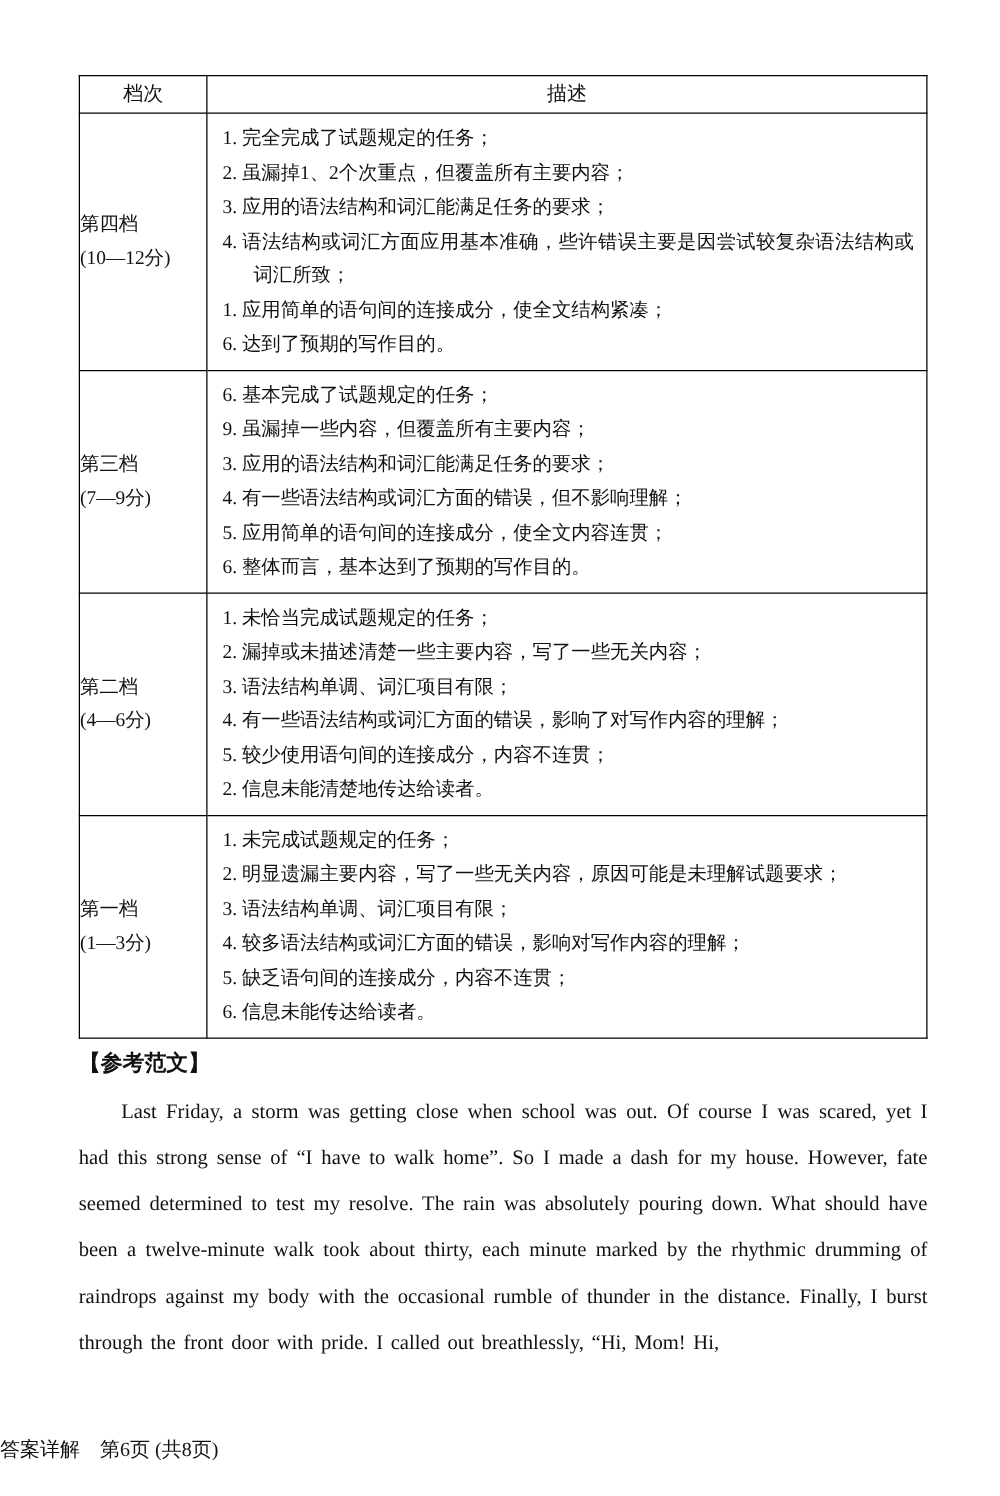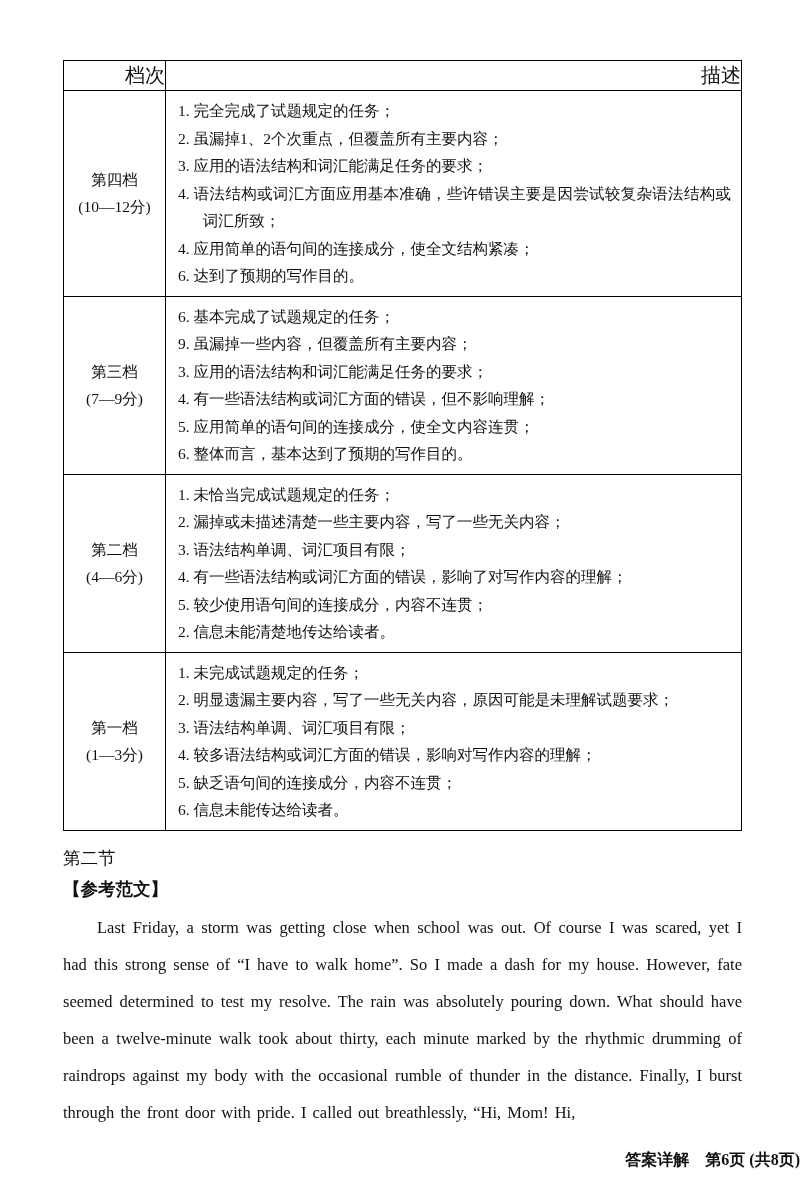--- a/index.html
+++ b/index.html
@@ -17,27 +17,27 @@
     width:100%;
     border-collapse:collapse;
     border:1.5px solid #000;
   }
   table.rubric th, table.rubric td {
     border:1px solid #000;
   }
   th.col-level { width:102px; }
   table.rubric th {
     font-weight:normal;
-    font-size:20px;
+    font-size:16px;
     height:30px;
-    text-align:right;
+    text-align:center;
     vertical-align:middle;
   }
   td.level-cell {
-    text-align:center;
+    text-align:left;
     vertical-align:middle;
     font-size:15.5px;
     line-height:27px;
   }
   td.desc-cell {
     padding:6px 10px 6px 12px;
     font-size:15.5px;
     vertical-align:middle;
   }
   .item {
@@ -61,23 +61,23 @@
     line-height:37px;
     text-align:justify;
     text-indent:34px;
     word-spacing:2px;
   }
   .essay .lead { }
   .page-footer {
     position:absolute;
     left:0; right:0;
     bottom:26px;
-    text-align:right;
+    text-align:left;
     font-size:16px;
-    font-weight:bold;
+    font-weight:normal;
   }
 </style>
 </head>
 <body>
 
 <div class="page">
 
   <table class="rubric">
     <thead>
       <tr>
@@ -90,21 +90,21 @@
       <tr>
         <td class="level-cell">
           <div class="level-name">第四档</div>
           <div class="level-score">(10—12分)</div>
         </td>
         <td class="desc-cell">
           <div class="item">1. 完全完成了试题规定的任务；</div>
           <div class="item">2. 虽漏掉1、2个次重点，但覆盖所有主要内容；</div>
           <div class="item">3. 应用的语法结构和词汇能满足任务的要求；</div>
           <div class="item">4. 语法结构或词汇方面应用基本准确，些许错误主要是因尝试较复杂语法结构或词汇所致；</div>
-          <div class="item">4. 应用简单的语句间的连接成分，使全文结构紧凑；</div>
+          <div class="item">1. 应用简单的语句间的连接成分，使全文结构紧凑；</div>
           <div class="item">6. 达到了预期的写作目的。</div>
         </td>
       </tr>
 
       <tr>
         <td class="level-cell">
           <div class="level-name">第三档</div>
           <div class="level-score">(7—9分)</div>
         </td>
         <td class="desc-cell">
@@ -144,20 +144,19 @@
           <div class="item">4. 较多语法结构或词汇方面的错误，影响对写作内容的理解；</div>
           <div class="item">5. 缺乏语句间的连接成分，内容不连贯；</div>
           <div class="item">6. 信息未能传达给读者。</div>
         </td>
       </tr>
 
 
     </tbody>
   </table>
 
-  <div class="section-title">第二节</div>
   <div class="section-subtitle">【参考范文】</div>
 
   <p class="essay"><span class="lead">Last Friday, a storm was getting close when school was out.</span><span> Of course I was scared, yet I had this strong sense of “I have to walk home”. So I made a dash for my house. However, fate seemed determined to test my resolve. The rain was absolutely pouring down. What should have been a twelve-minute walk took about thirty, each minute marked by the rhythmic drumming of raindrops against my body with the occasional rumble of thunder in the distance. Finally, I burst through the front door with pride. I called out breathlessly, “Hi, Mom! Hi,</span></p>
 
   <div class="page-footer">答案详解　第6页 (共8页)</div>
 
 </div>
 
 </body></html>

